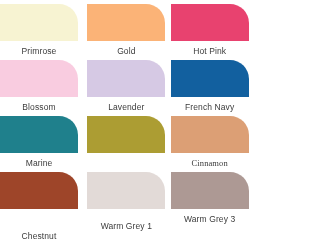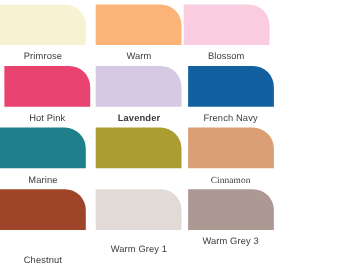--- a/index.html
+++ b/index.html
@@ -62,33 +62,33 @@
 </head>
 <body style="background: rgb(255, 255, 255);">
 
 <div id="palette-grid">
     <div class="swatch-cell col-0">
       <div class="swatch-chip" style="background: rgb(247, 243, 210);"></div>
       <div class="swatch-label" style="color: rgb(59, 59, 59);">Primrose</div>
     </div>
     <div class="swatch-cell col-1">
       <div class="swatch-chip" style="background: rgb(251, 179, 119);"></div>
-      <div class="swatch-label" style="color: rgb(59, 59, 59);">Warm</div>
+      <div class="swatch-label" style="color: rgb(59, 59, 59);">Gold</div>
+    </div>
+    <div class="swatch-cell col-2">
+      <div class="swatch-chip" style="background: rgb(232, 66, 111);"></div>
+      <div class="swatch-label" style="color: rgb(59, 59, 59);">Hot Pink</div>
     </div>
     <div class="swatch-cell col-0">
       <div class="swatch-chip" style="background: rgb(249, 204, 224);"></div>
       <div class="swatch-label" style="color: rgb(59, 59, 59);">Blossom</div>
     </div>
-    <div class="swatch-cell col-2">
-      <div class="swatch-chip" style="background: rgb(232, 66, 111);"></div>
-      <div class="swatch-label" style="color: rgb(59, 59, 59);">Hot Pink</div>
-    </div>
     <div class="swatch-cell col-1">
       <div class="swatch-chip" style="background: rgb(214, 201, 228);"></div>
-      <div class="swatch-label" style="color: rgb(59, 59, 59); font-weight: bold;">Lavender</div>
+      <div class="swatch-label" style="color: rgb(59, 59, 59);">Lavender</div>
     </div>
     <div class="swatch-cell col-2">
       <div class="swatch-chip" style="background: rgb(18, 96, 159);"></div>
       <div class="swatch-label" style="color: rgb(59, 59, 59);">French Navy</div>
     </div>
     <div class="swatch-cell col-0">
       <div class="swatch-chip" style="background: rgb(31, 128, 140);"></div>
       <div class="swatch-label" style="color: rgb(59, 59, 59);">Marine</div>
     </div>
     <div class="swatch-cell col-1">

